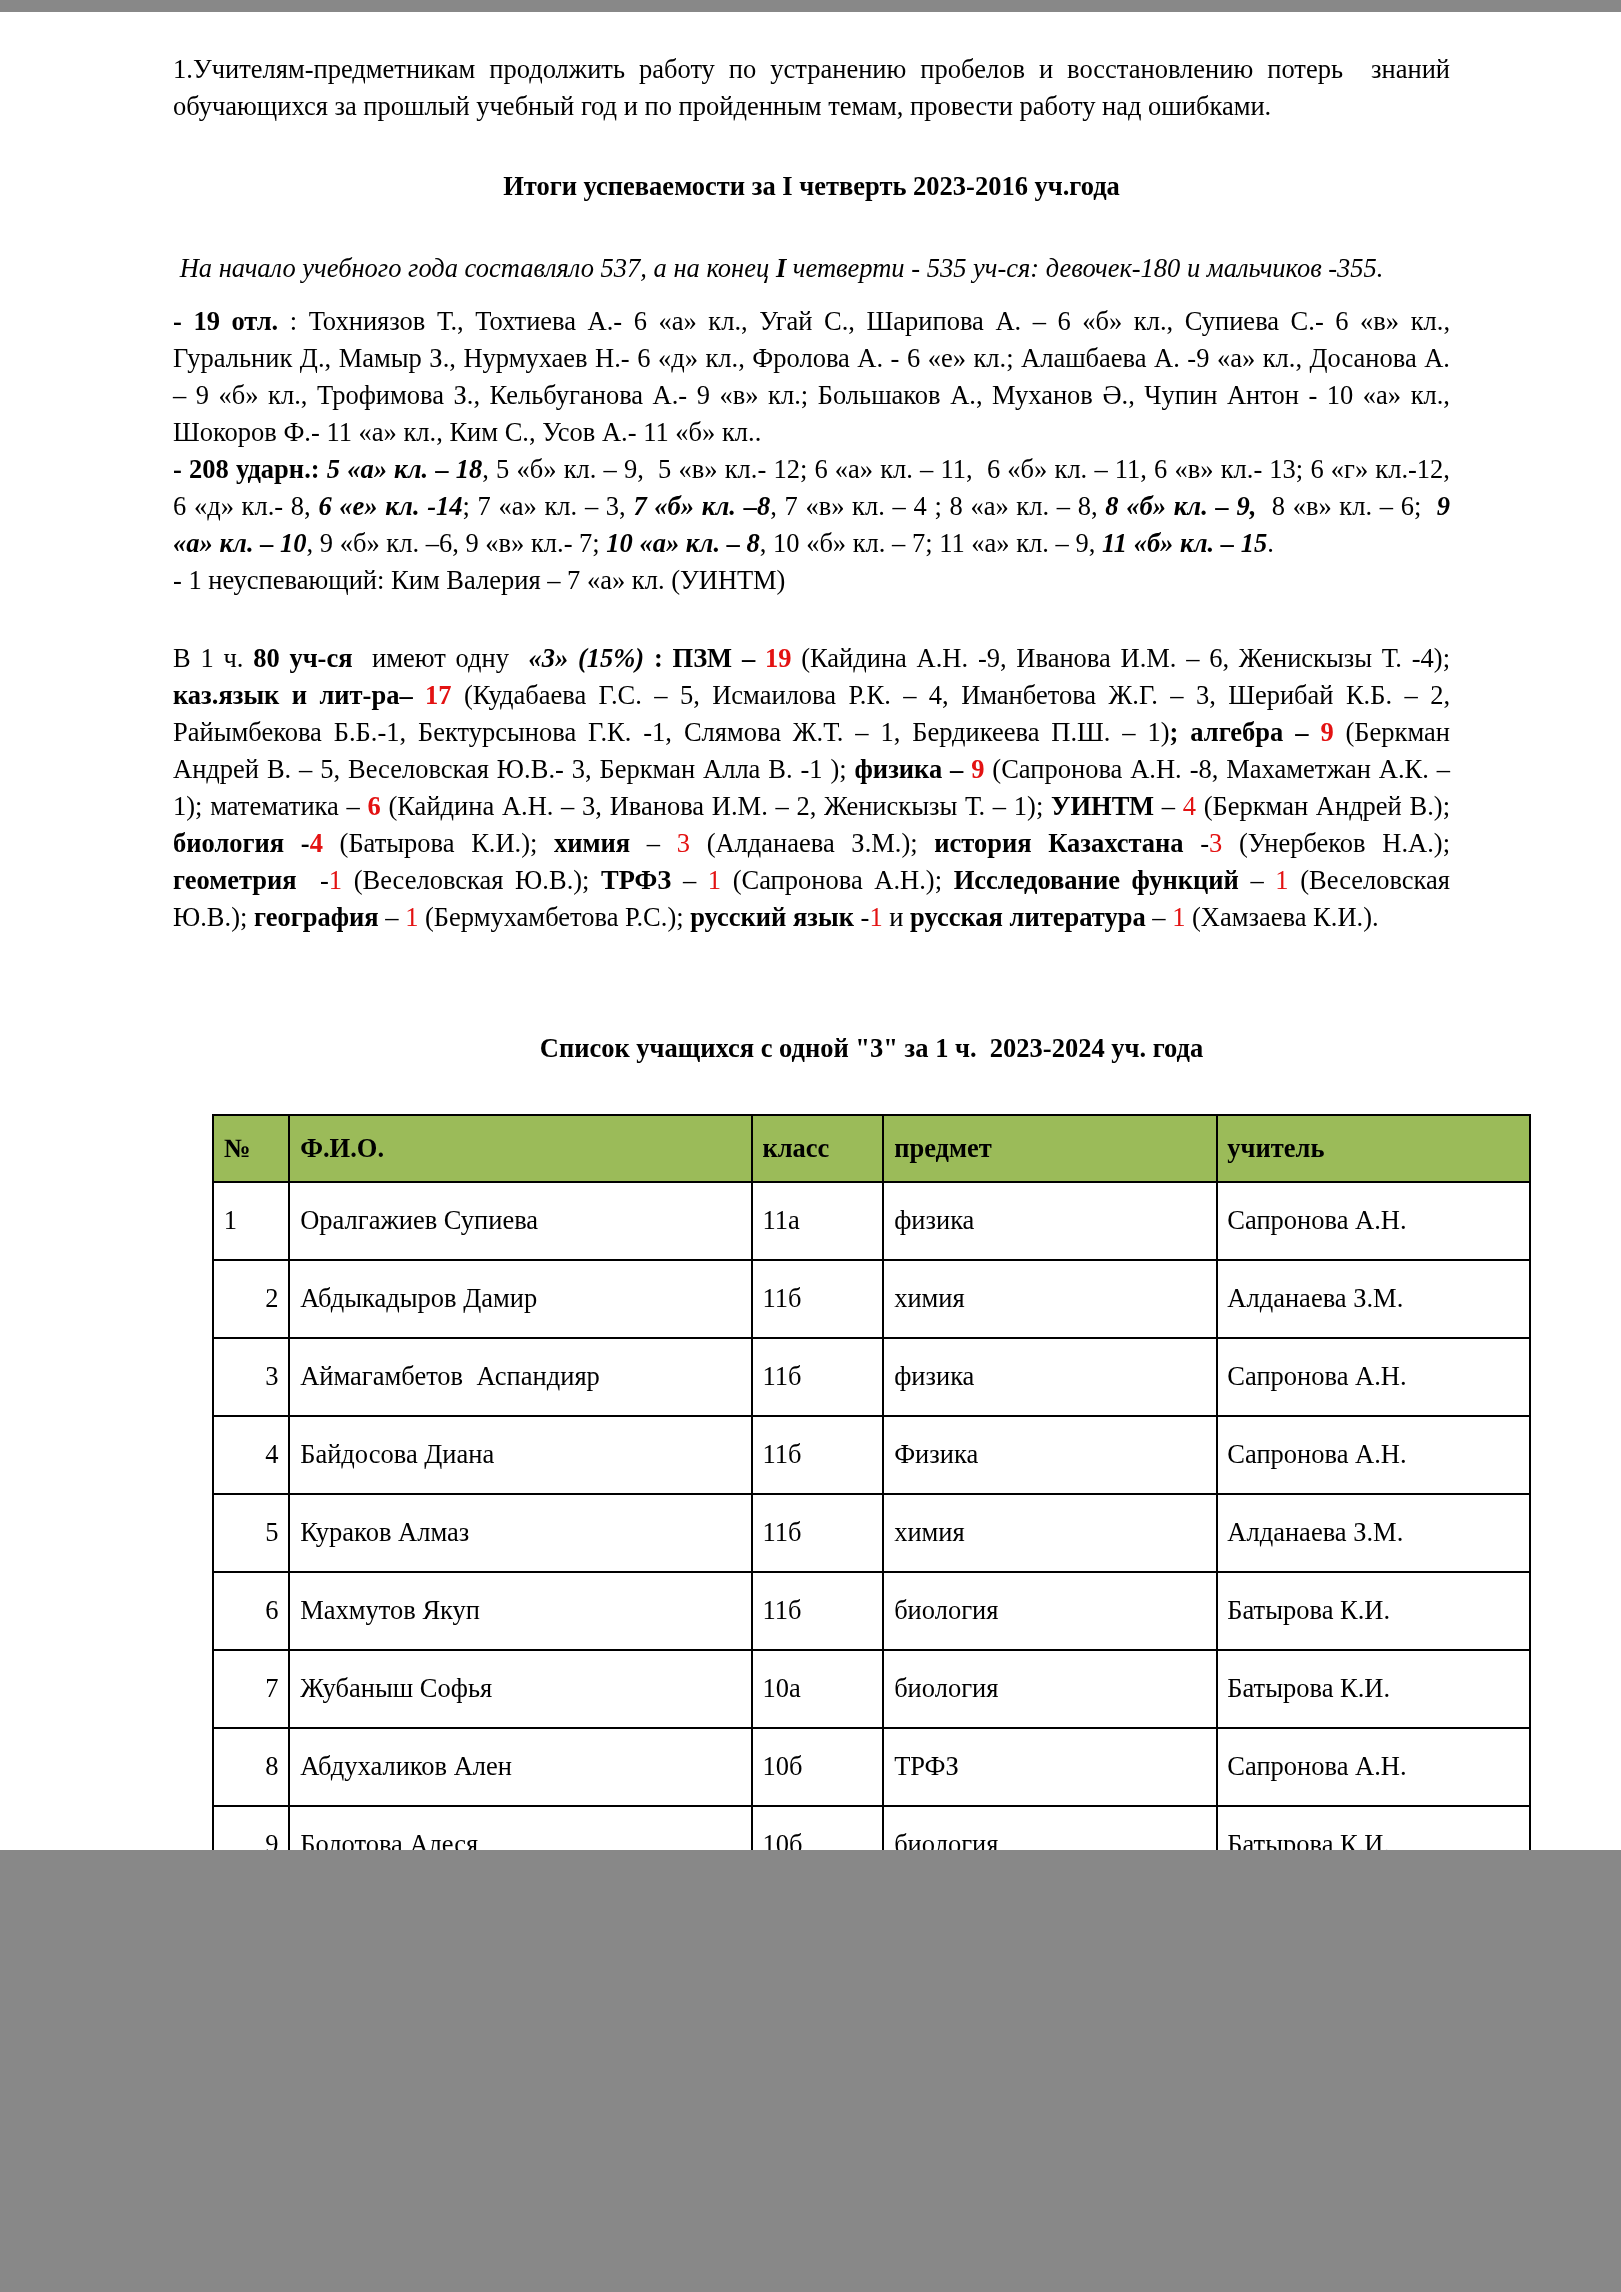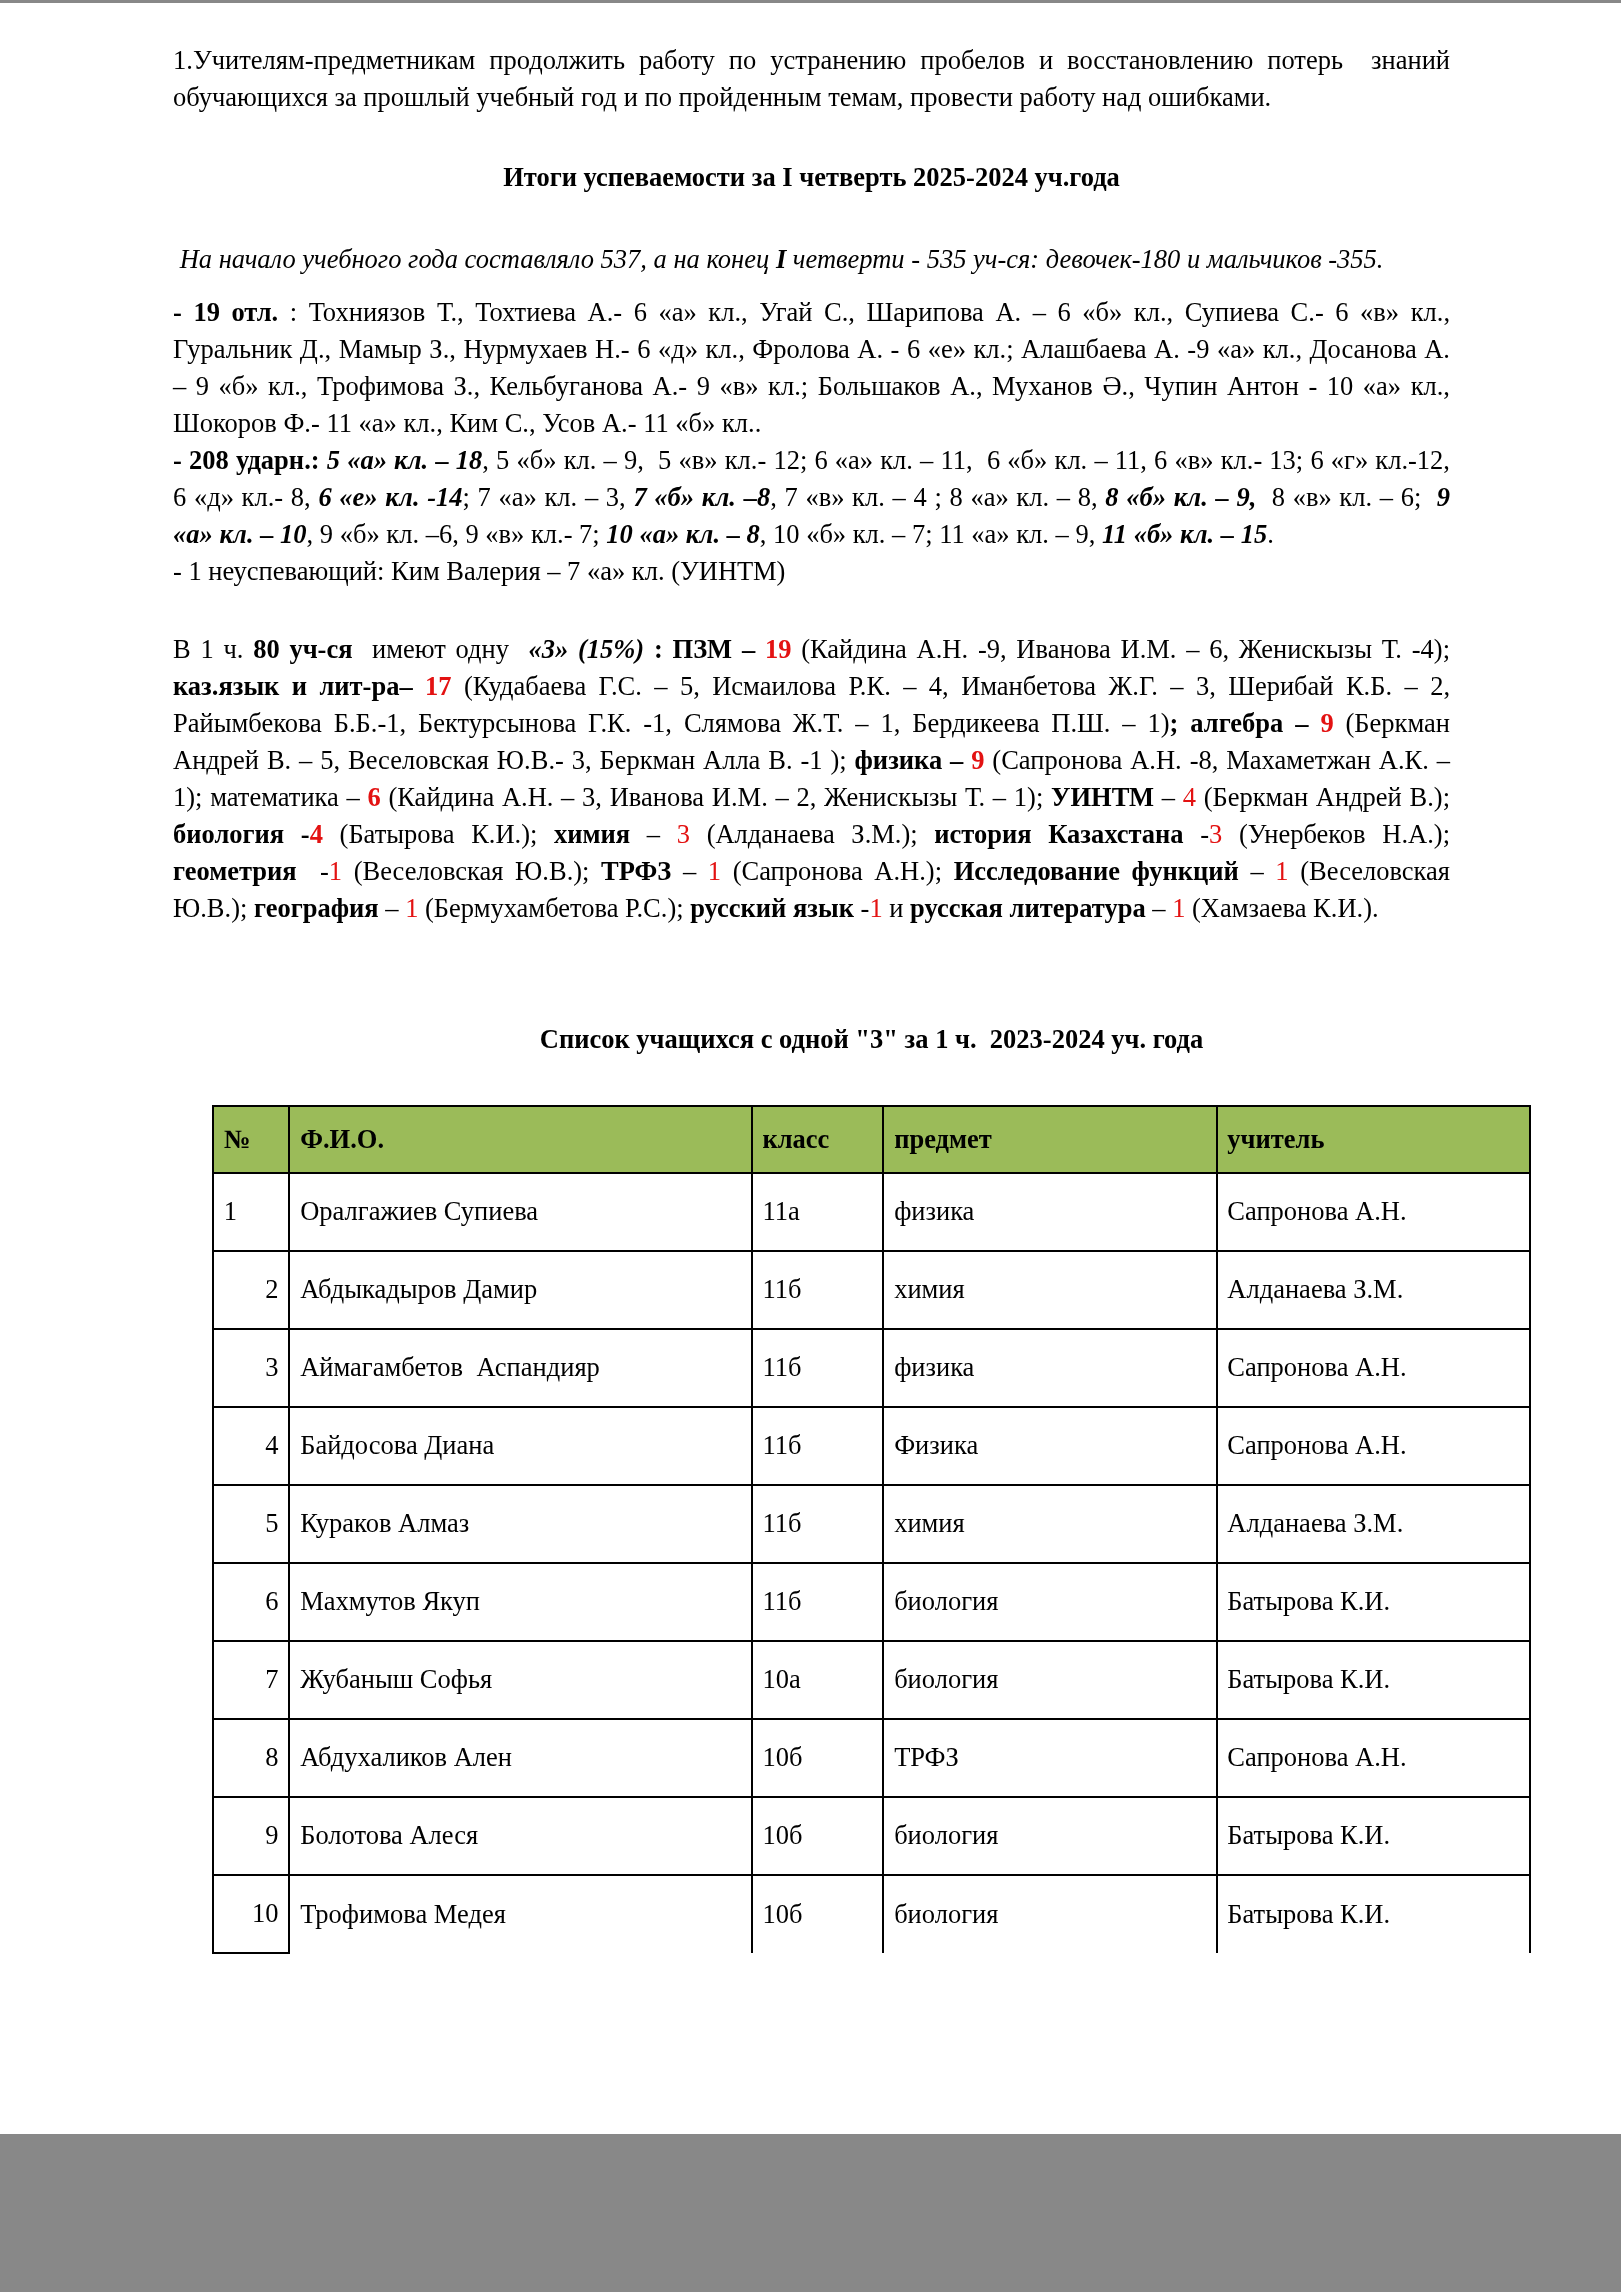--- a/index.html
+++ b/index.html
@@ -1,19 +1,19 @@
 <!DOCTYPE html>
 <html><head>
 <meta charset="utf-8">
 <style>
   html,body{margin:0;padding:0;background:#888;}
   .page{
     position:relative;
-    width:1621px;height:2131px;
-    margin:3px auto;
+    width:1621px;height:1838px;
+    margin:12px auto;
     background:#ffffff;
     font-family:"Liberation Serif","DejaVu Serif",serif;
     color:#000;
     box-sizing:border-box;
     padding:39px 171px 0 173px;
     overflow:hidden;
   }
   .body-text p{
     margin:0;
     font-size:26.5px;
@@ -62,21 +62,21 @@
   
   table.students tbody tr:last-child td{border-bottom:none;}
   table.students tbody tr:last-child td:first-child{border-bottom:2px solid #000;}
 </style>
 </head>
 <body>
 
 <div class="page">
   <div class="body-text">
       <p class="align-justify"><span>1.Учителям-предметникам продолжить работу по устранению пробелов и восстановлению потерь  знаний обучающихся за прошлый учебный год и по пройденным темам, провести работу над ошибками.</span></p>
-      <p class="align-center" style="margin-top: 43px; margin-bottom: 45px;"><span style="font-weight: bold;">Итоги успеваемости за I четверть 2025-2024 уч.года</span></p>
+      <p class="align-center" style="margin-top: 43px; margin-bottom: 45px;"><span style="font-weight: bold;">Итоги успеваемости за I четверть 2023-2016 уч.года</span></p>
       <p class="align-justify" style="margin-bottom: 15.7px; font-style: italic;"><span> На начало учебного года составляло 537, а на конец </span><span style="font-weight: bold;">I</span><span> четверти - 535 уч-ся: девочек-180 и мальчиков -355.</span></p>
       <p class="align-justify"><span style="font-weight: bold;">- 19 отл. </span><span>: Тохниязов Т., Тохтиева А.- 6 «а» кл., Угай С., Шарипова А. – 6 «б» кл., Супиева С.- 6 «в» кл., Гуральник Д., Мамыр З., Нурмухаев Н.- 6 «д» кл., Фролова А. - 6 «е» кл.; Алашбаева А. -9 «а» кл., Досанова А. – 9 «б» кл., Трофимова З., Кельбуганова А.- 9 «в» кл.; Большаков А., Муханов Ә., Чупин Антон - 10 «а» кл., Шокоров Ф.- 11 «а» кл., Ким С., Усов А.- 11 «б» кл..</span></p>
       <p class="align-justify"><span style="font-weight: bold;">- 208 ударн.:</span><span> </span><span style="font-weight: bold; font-style: italic;">5 «а» кл. – 18</span><span>, 5 «б» кл. – 9,  5 «в» кл.- 12; 6 «а» кл. – 11,  6 «б» кл. – 11, 6 «в» кл.- 13; 6 «г» кл.-12, 6 «д» кл.- 8, </span><span style="font-weight: bold; font-style: italic;">6 «е» кл. -14</span><span>; 7 «а» кл. – 3, </span><span style="font-weight: bold; font-style: italic;">7 «б» кл. –8</span><span>, 7 «в» кл. – 4 ; 8 «а» кл. – 8, </span><span style="font-weight: bold; font-style: italic;">8 «б» кл. – 9,</span><span>  8 «в» кл. – 6;  </span><span style="font-weight: bold; font-style: italic;">9 «а» кл. – 10</span><span>, 9 «б» кл. –6, 9 «в» кл.- 7; </span><span style="font-weight: bold; font-style: italic;">10 «а» кл. – 8</span><span>, 10 «б» кл. – 7; 11 «а» кл. – 9, </span><span style="font-weight: bold; font-style: italic;">11 «б» кл. – 15</span><span>.</span></p>
       <p class="align-left"><span style="font-weight: normal;">- 1 неуспевающий</span><span>: Ким Валерия – 7 «а» кл. (УИНТМ)</span></p>
       <p class="align-justify" style="margin-top: 41px;"><span>В 1 ч. </span><span style="font-weight: bold;">80 уч-ся</span><span>  имеют одну  </span><span style="font-weight: bold; font-style: italic;">«3»</span><span> </span><span style="font-weight: bold; font-style: italic;">(15%)</span><span> </span><span style="font-weight: bold;">: ПЗМ – </span><span style="font-weight: bold; color: rgb(227, 18, 18);">19</span><span> (Кайдина А.Н. -9, Иванова И.М. – 6, Женискызы Т. -4); </span><span style="font-weight: bold;">каз.язык и лит-ра– </span><span style="font-weight: bold; color: rgb(227, 18, 18);">17</span><span> (Кудабаева Г.С. – 5, Исмаилова Р.К. – 4, Иманбетова Ж.Г. – 3, Шерибай К.Б. – 2, Райымбекова Б.Б.-1, Бектурсынова Г.К. -1, Слямова Ж.Т. – 1, Бердикеева П.Ш. – 1)</span><span style="font-weight: bold;">; алгебра – </span><span style="font-weight: bold; color: rgb(227, 18, 18);">9</span><span> (Беркман Андрей В. – 5, Веселовская Ю.В.- 3, Беркман Алла В. -1 ); </span><span style="font-weight: bold;">физика – </span><span style="font-weight: bold; color: rgb(227, 18, 18);">9</span><span> (Сапронова А.Н. -8, Махаметжан А.К. – 1); математика – </span><span style="font-weight: bold; color: rgb(227, 18, 18);">6</span><span> (Кайдина А.Н. – 3, Иванова И.М. – 2, Женискызы Т. – 1); </span><span style="font-weight: bold;">УИНТМ</span><span> – </span><span style="color: rgb(227, 18, 18);">4</span><span> (Беркман Андрей В.); </span><span style="font-weight: bold;">биология -</span><span style="font-weight: bold; color: rgb(227, 18, 18);">4</span><span> (Батырова К.И.); </span><span style="font-weight: bold;">химия</span><span> – </span><span style="color: rgb(227, 18, 18);">3</span><span> (Алданаева З.М.); </span><span style="font-weight: bold;">история Казахстана</span><span> -</span><span style="color: rgb(227, 18, 18);">3</span><span> (Унербеков Н.А.);  </span><span style="font-weight: bold;">геометрия</span><span>  -</span><span style="color: rgb(227, 18, 18);">1</span><span> (Веселовская Ю.В.); </span><span style="font-weight: bold;">ТРФЗ</span><span> – </span><span style="color: rgb(227, 18, 18);">1</span><span> (Сапронова А.Н.); </span><span style="font-weight: bold;">Исследование функций</span><span> – </span><span style="color: rgb(227, 18, 18);">1</span><span> (Веселовская Ю.В.); </span><span style="font-weight: bold;">география</span><span> – </span><span style="color: rgb(227, 18, 18);">1</span><span> (Бермухамбетова Р.С.); </span><span style="font-weight: bold;">русский язык</span><span> -</span><span style="color: rgb(227, 18, 18);">1</span><span> и </span><span style="font-weight: bold;">русская литература</span><span> – </span><span style="color: rgb(227, 18, 18);">1</span><span> (Хамзаева К.И.).</span></p>
     </div>
 
   <div class="table-wrap">
     <div class="table-title">Список учащихся с одной "3" за 1 ч.  2023-2024 уч. года</div>
     <table class="students">

